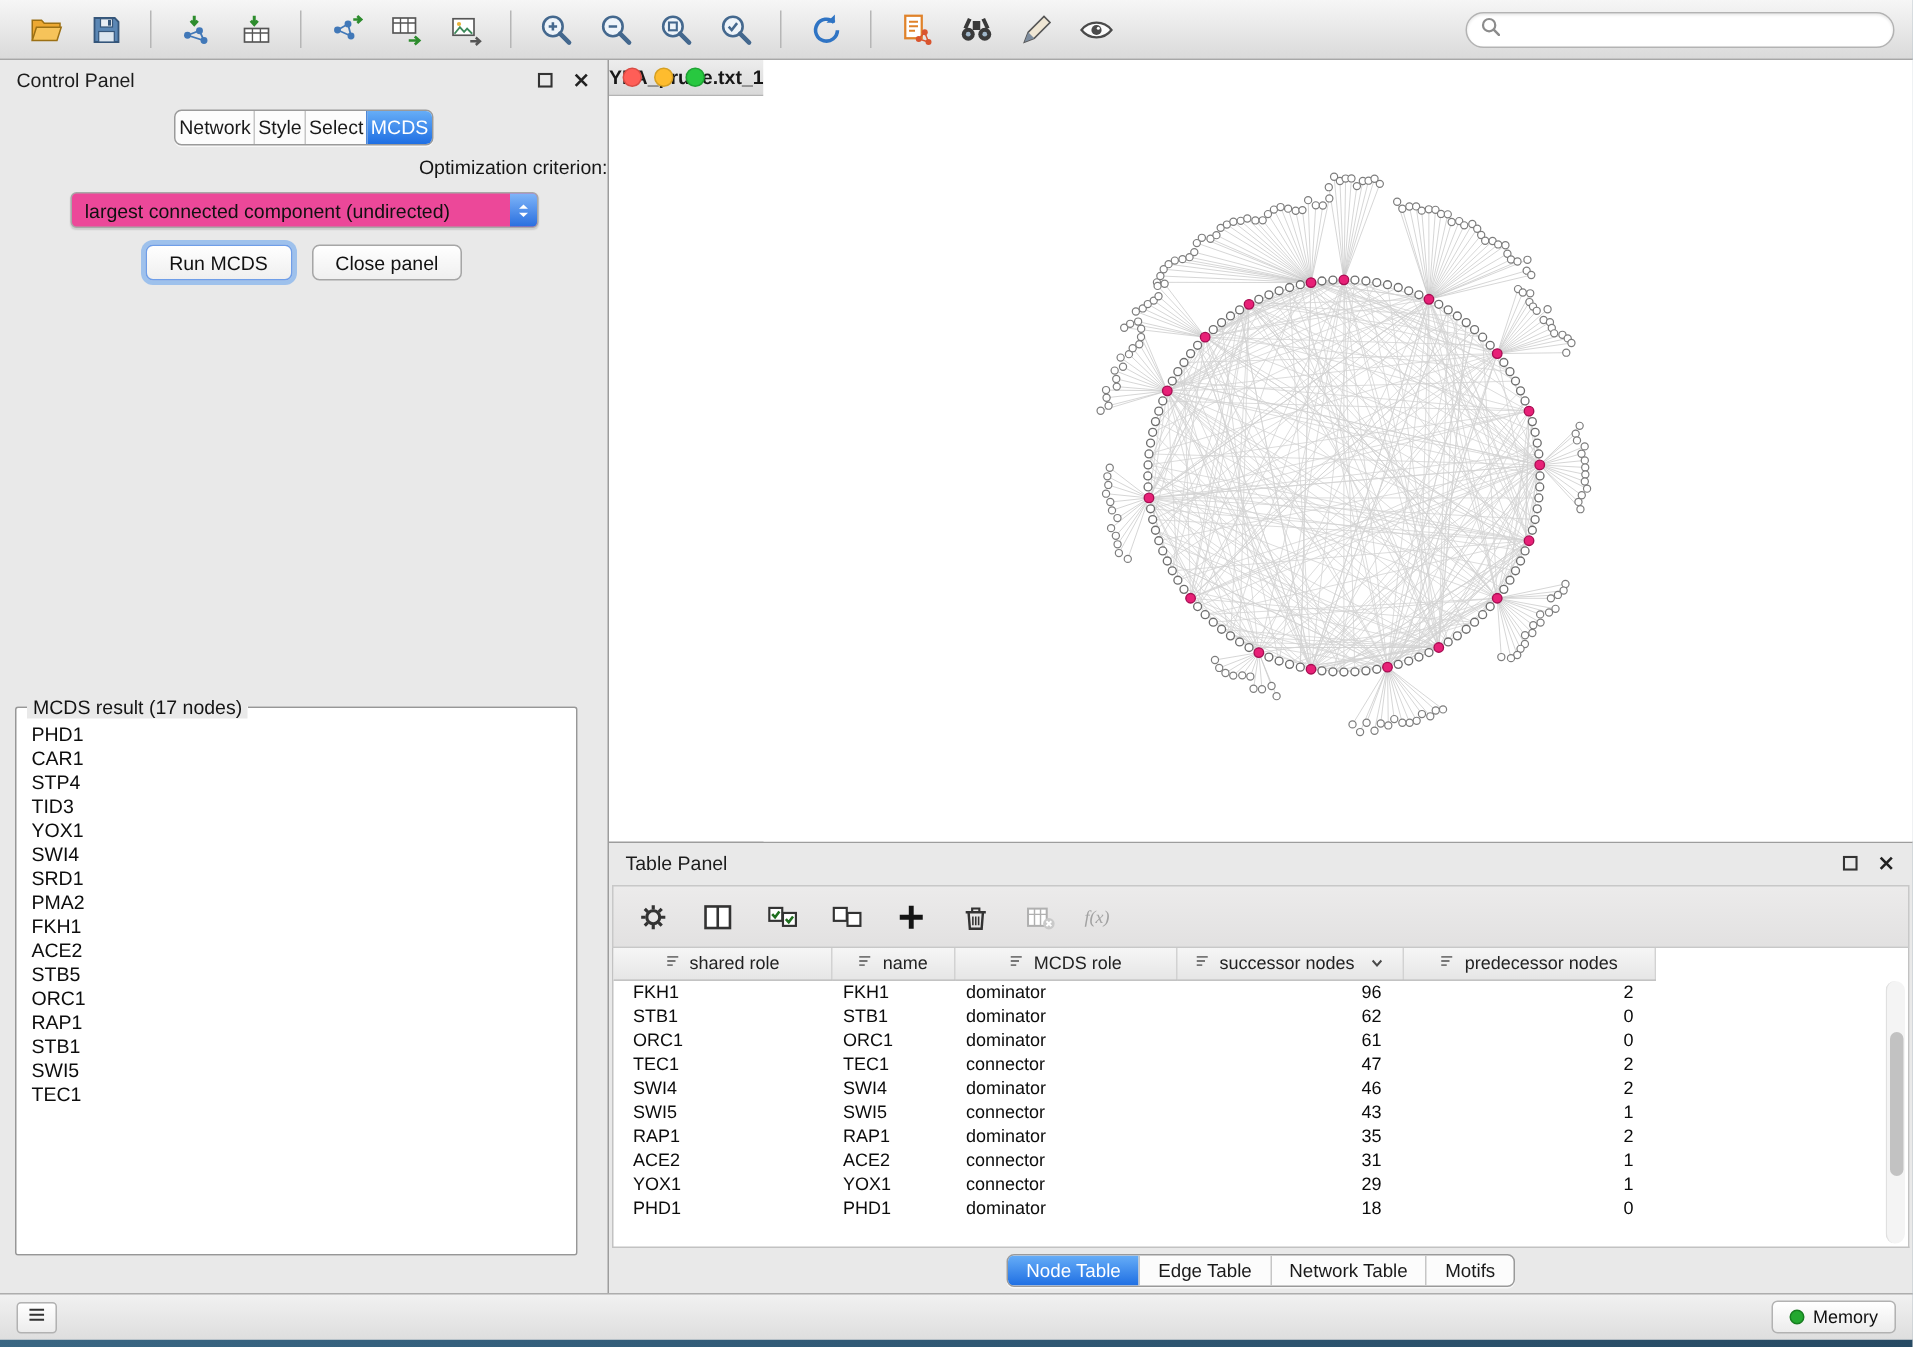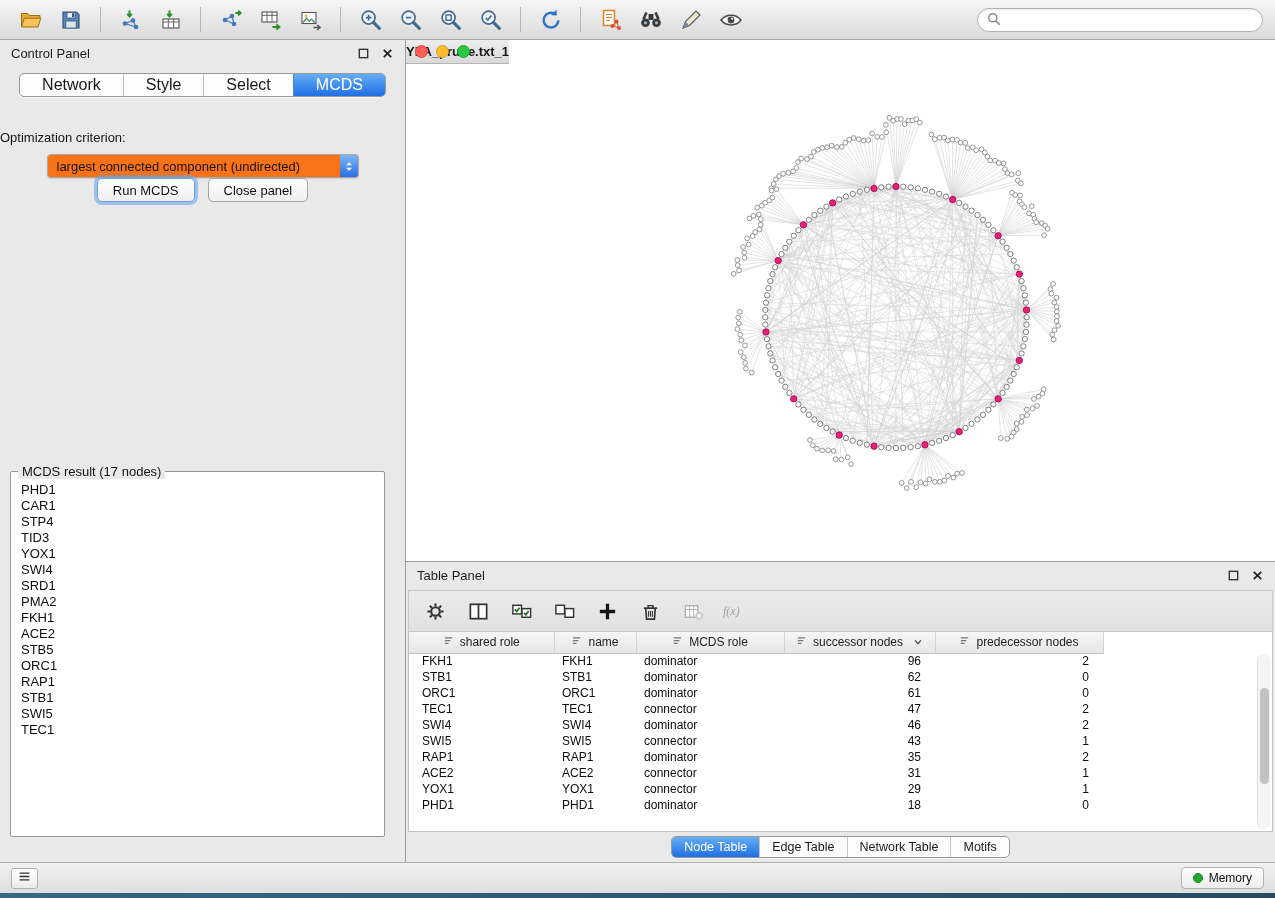--- a/index.html
+++ b/index.html
@@ -18,31 +18,31 @@
   
   .workspace{flex:1;display:flex;min-height:0}
   
   .control-panel{width:406px;flex:none;background:#e9e9e9;border-right:1px solid #9d9d9d;display:flex;flex-direction:column}
   .panel-titlebar{height:26px;flex:none;display:flex;align-items:center;padding:0 11px;font-size:13px;color:#1c1c1c}
   .pt-controls{margin-left:auto;display:flex;gap:11px;align-items:center}
   .win-btn{width:13px;height:13px;display:inline-flex;cursor:pointer}
   .win-btn svg{width:13px;height:13px}
   .cp-tabs-row{display:flex;justify-content:center;padding:7px 0 5px;flex:none}
   .seg-control{display:inline-flex;border:1px solid #9a9a9a;border-radius:5px;overflow:hidden;background:#fcfcfc;box-shadow:0 1px 0 rgba(255,255,255,.65)}
-  .seg{padding:3px 22px;font-size:16px;line-height:16px;color:#1a1a1a;border-left:1px solid #c6c6c6;cursor:pointer;white-space:nowrap}
+  .seg{padding:3px 2px;font-size:13px;line-height:16px;color:#1a1a1a;border-left:1px solid #c6c6c6;cursor:pointer;white-space:nowrap}
   .seg:first-child{border-left:none}
   .seg.active{background:linear-gradient(#66adf7,#1f6fe3);color:#fff;border-left-color:#4d88d8}
   .seg-sm .seg{padding:2px 12px;font-size:12.5px}
   .cp-top{height:362px;flex:none}
-  .opt-label{text-align:left;font-size:13px;color:#161616;margin-top:28px}
-  .dropdown{width:312px;height:24px;margin:9px auto 0;background:#f97316;border:1px solid #a8a8a8;border-radius:4px;display:flex;align-items:center;box-shadow:0 1px 1px rgba(0,0,0,.12)}
+  .opt-label{text-align:right;font-size:13px;color:#161616;margin-top:2px}
+  .dropdown{width:312px;height:24px;margin:9px auto 0;background:#ec4899;border:1px solid #a8a8a8;border-radius:4px;display:flex;align-items:center;box-shadow:0 1px 1px rgba(0,0,0,.12)}
   .dd-text{flex:1;font-size:13px;color:#111;padding:0 9px;white-space:nowrap;overflow:hidden}
   .dd-btn{width:18px;height:22px;background:linear-gradient(#7fb5f8,#2a6fdf);border-radius:0 3px 3px 0;display:flex;align-items:center;justify-content:center;flex:none}
   .dd-btn svg{width:12px;height:13px}
-  .btn-row{display:flex;justify-content:center;gap:13px;}
+  .btn-row{display:flex;justify-content:center;gap:13px;margin-top:11px}
   .btn{height:24px;padding:0 15px;font-size:13px;font-family:"Liberation Sans",sans-serif;color:#111;background:linear-gradient(#ffffff,#efefef);border:1px solid #a6a6a6;border-radius:5px;cursor:pointer}
   .btn.focus{border-color:#6f9ee8;box-shadow:0 0 0 3px rgba(97,160,239,.55)}
   .result-box{flex:1;margin:0 20px 25px 10px;background:#fff;border:1px solid #979797;border-radius:2px;min-height:0;overflow:hidden}
   .result-box legend{font-size:13px;color:#141414;background:#e9e9e9;padding:0 4px;margin-left:7px}
   .result-list{padding:3px 0 0 10px;overflow:hidden}
   .result-item{font-size:13px;line-height:16px;color:#0d0d0d;cursor:default}
   
   .right-col{flex:1;display:flex;flex-direction:column;min-width:0}
   .net-window{height:522px;flex:none;display:flex;flex-direction:row;border-bottom:1px solid #9d9d9d;background:#fff}
   .net-titlebar{height:24px;flex:none;background:linear-gradient(#ededed,#d9d9d9);border-bottom:1px solid #b4b4b4;position:relative;display:flex;align-items:center}

